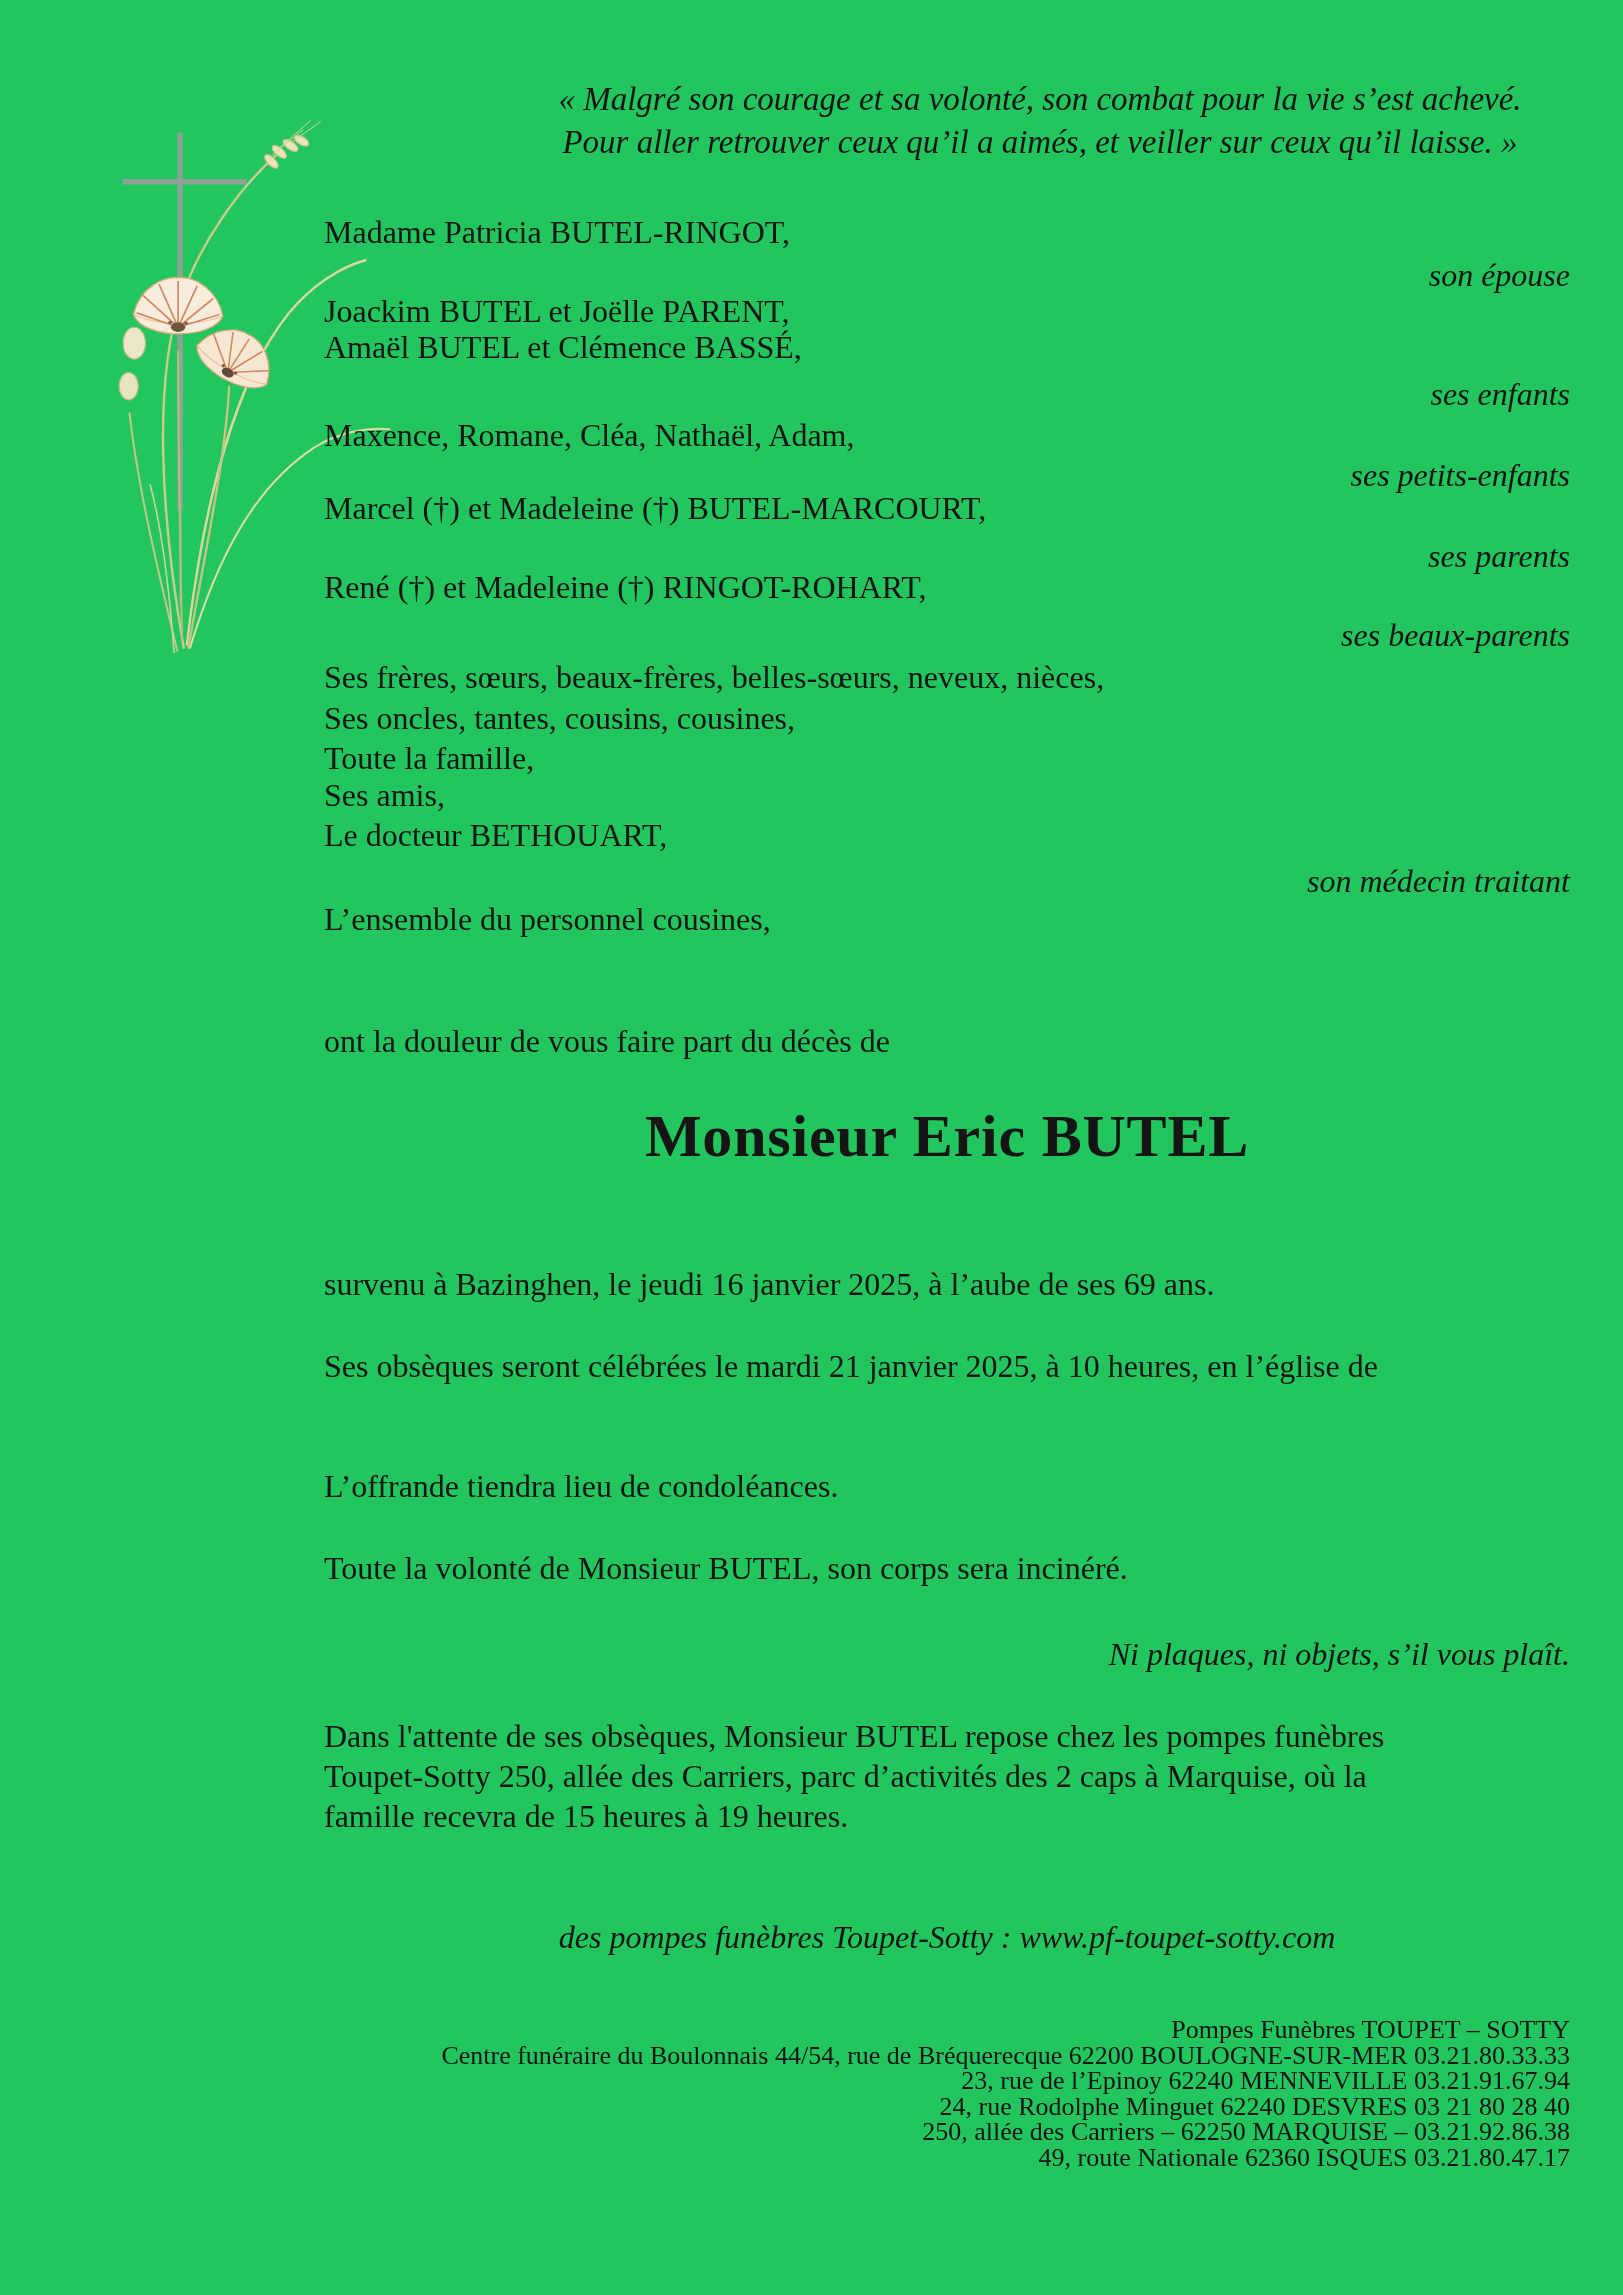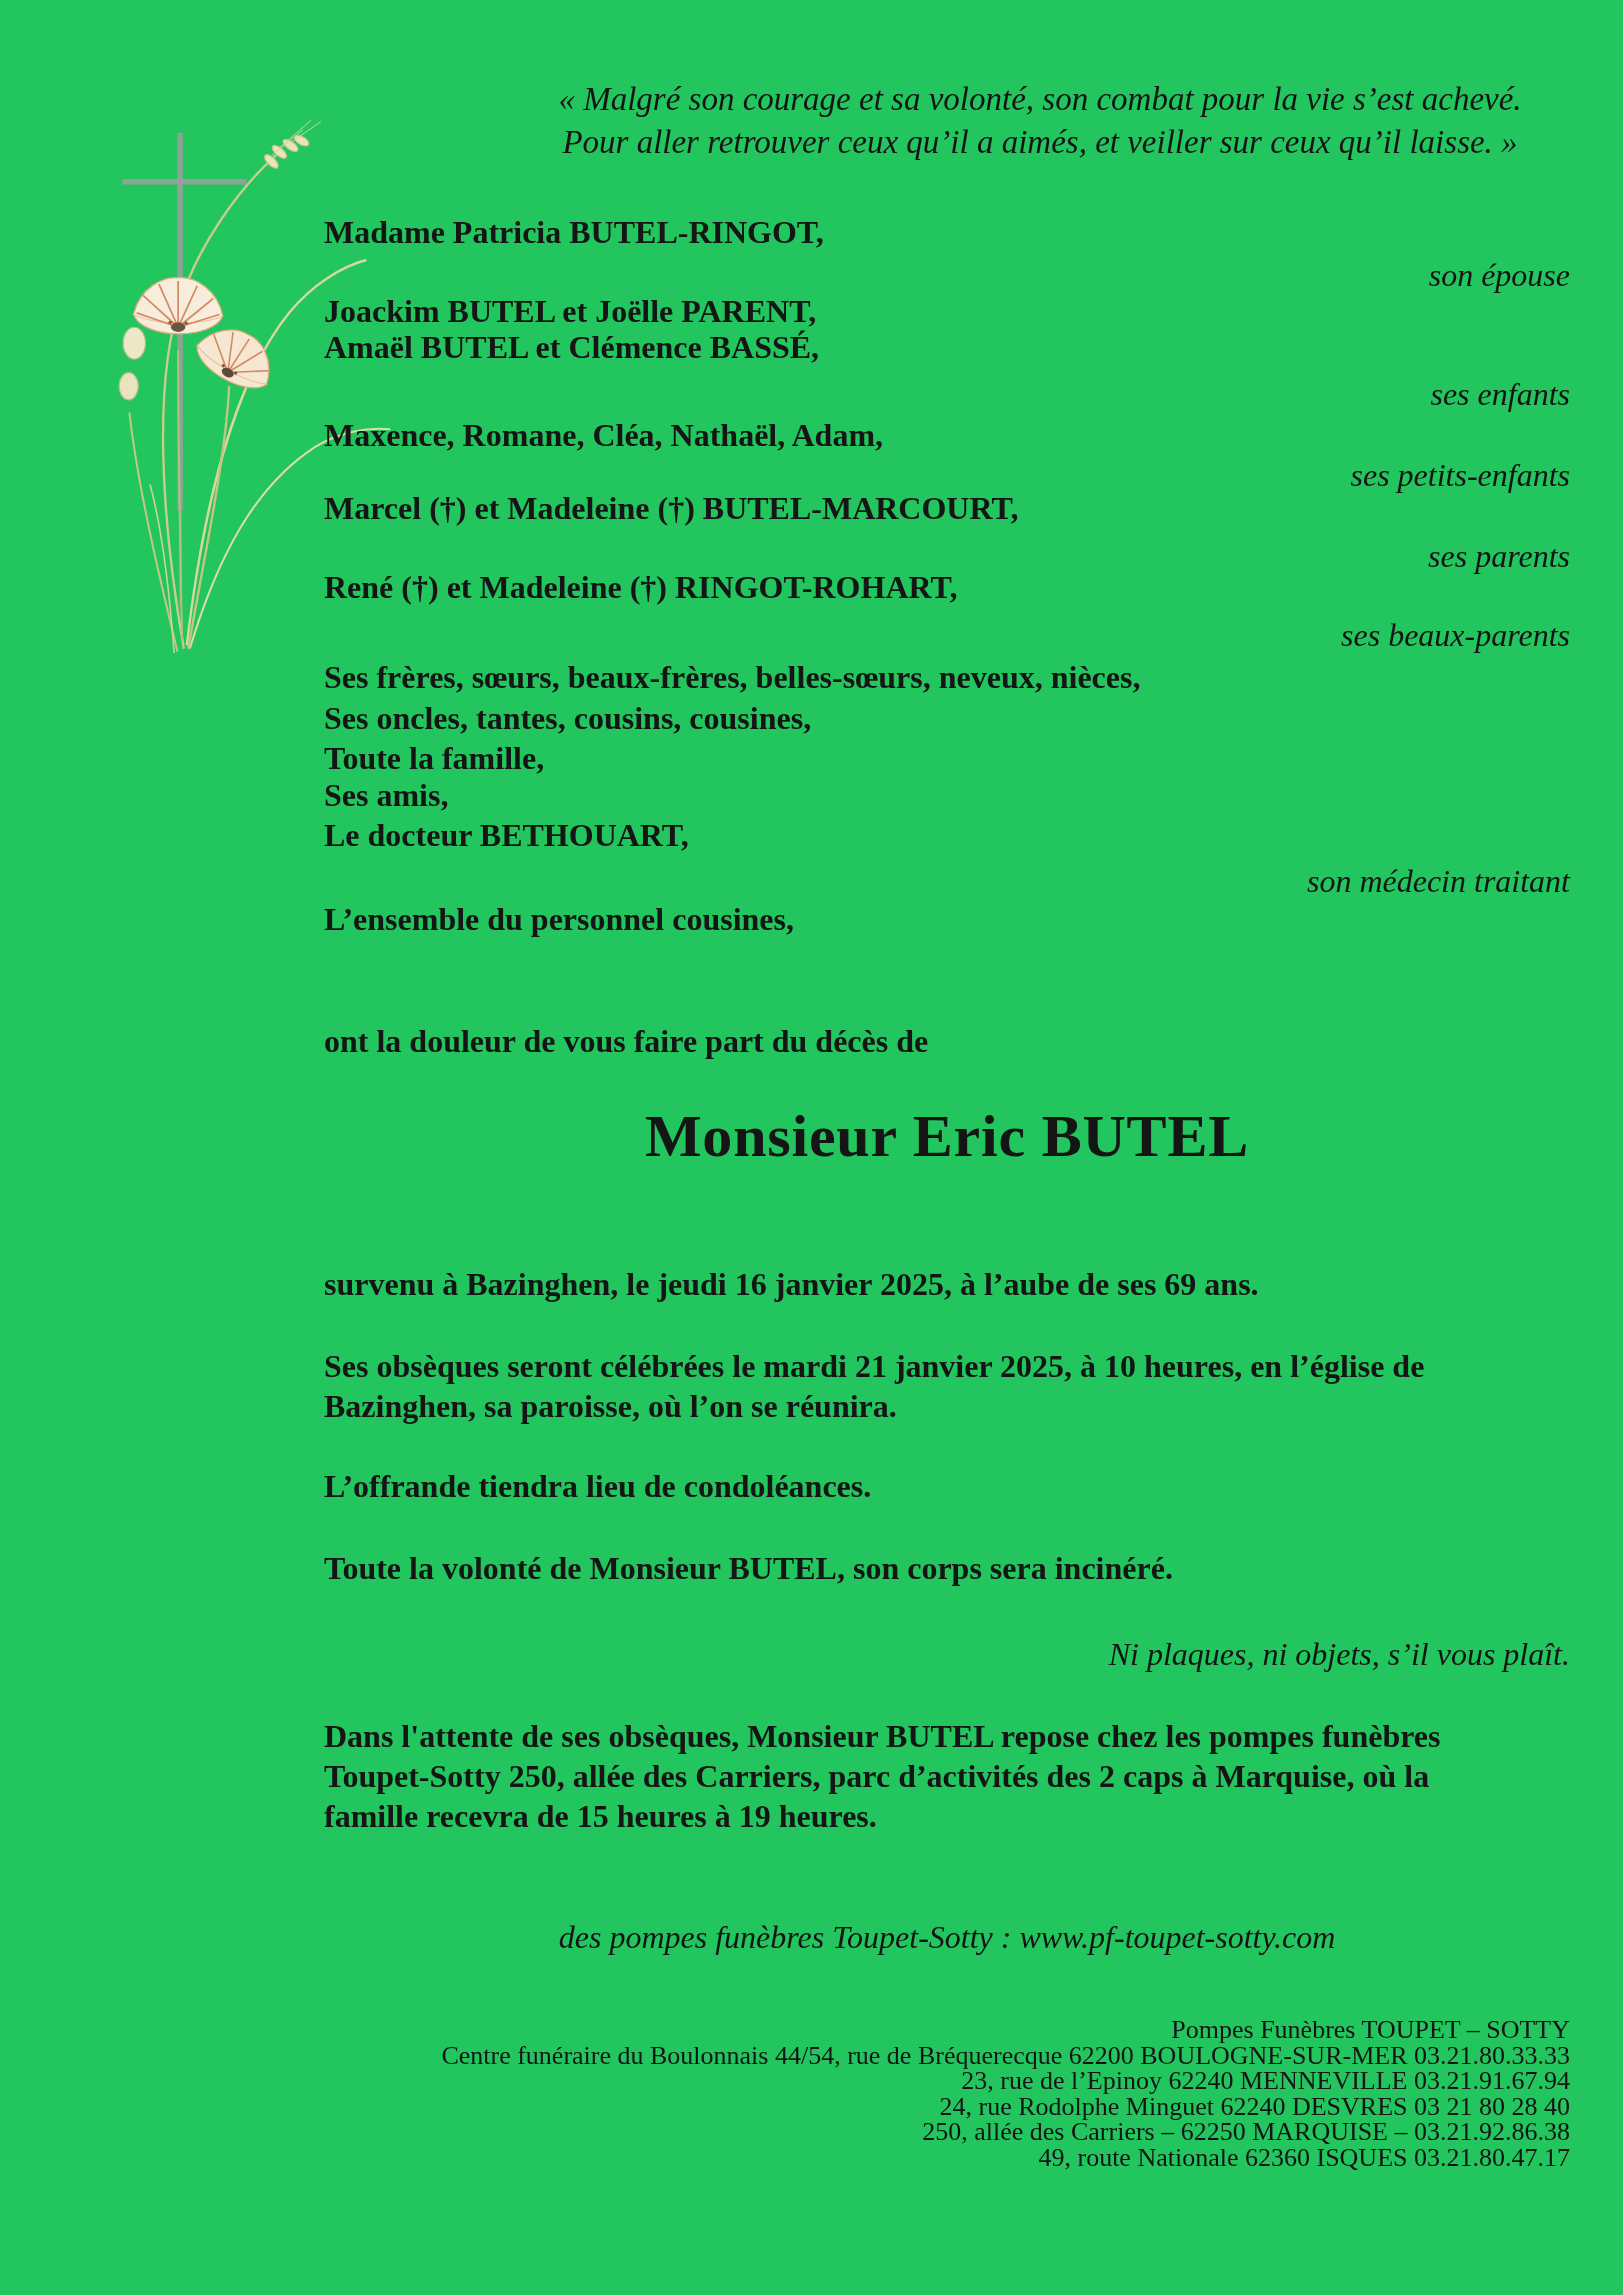--- a/index.html
+++ b/index.html
@@ -5,21 +5,21 @@
   html,body{margin:0;padding:0;background:#d8d8d8;}
   .page{
     position:relative;
     width:1624px;height:2295px;
     background:#22c55e;
     font-family:"Liberation Serif",serif;
     color:#151515;
     overflow:hidden;
   }
   .line{position:absolute;white-space:nowrap;font-size:32px;line-height:38px;}
-  .l{left:324px;text-align:right;font-weight:bold;}
+  .l{left:324px;text-align:right;}
   .r{right:54px;text-align:right;font-style:italic;}
   .c{left:324px;right:54px;text-align:center;white-space:nowrap;}
   .quote{
     position:absolute;left:510px;right:54px;
     text-align:center;font-style:italic;
     font-size:33px;line-height:43px;white-space:nowrap;
   }
   .title{
     font-size:60px;line-height:73px;font-weight:bold;
     letter-spacing:0.8px;
@@ -122,21 +122,20 @@
   <div class="line l" style="top:816px">Le docteur BETHOUART,</div>
   <div class="line r" style="top:862px">son médecin traitant</div>
 
   <div class="line l" style="top:900px">L’ensemble du personnel cousines,</div>
 
   <div class="line l" style="top:1022px">ont la douleur de vous faire part du décès de</div>
   <div class="line c title" style="top:1100px">Monsieur Eric BUTEL</div>
 
   <div class="line l" style="top:1265px">survenu à Bazinghen, le jeudi 16 janvier 2025, à l’aube de ses 69 ans.</div>
   <div class="line l" style="top:1347px">Ses obsèques seront célébrées le mardi 21 janvier 2025, à 10 heures, en l’église de</div>
-  <div class="line l" style="top:1387px">Bazinghen, sa paroisse, où l’on se réunira.</div>
   <div class="line l" style="top:1467px">L’offrande tiendra lieu de condoléances.</div>
   <div class="line l" style="top:1549px">Toute la volonté de Monsieur BUTEL, son corps sera incinéré.</div>
   <div class="line r" style="top:1635px">Ni plaques, ni objets, s’il vous plaît.</div>
   <div class="line l" style="top:1717px">Dans l'attente de ses obsèques, Monsieur BUTEL repose chez les pompes funèbres</div>
   <div class="line l" style="top:1757px">Toupet-Sotty 250, allée des Carriers, parc d’activités des 2 caps à Marquise, où la</div>
   <div class="line l" style="top:1797px">famille recevra de 15 heures à 19 heures.</div>
 
   <div class="line c italic" style="top:1918px">des pompes funèbres Toupet-Sotty : www.pf-toupet-sotty.com</div>
 
   <div class="line c footer-line" style="top:2017px">Pompes Funèbres TOUPET – SOTTY</div>

